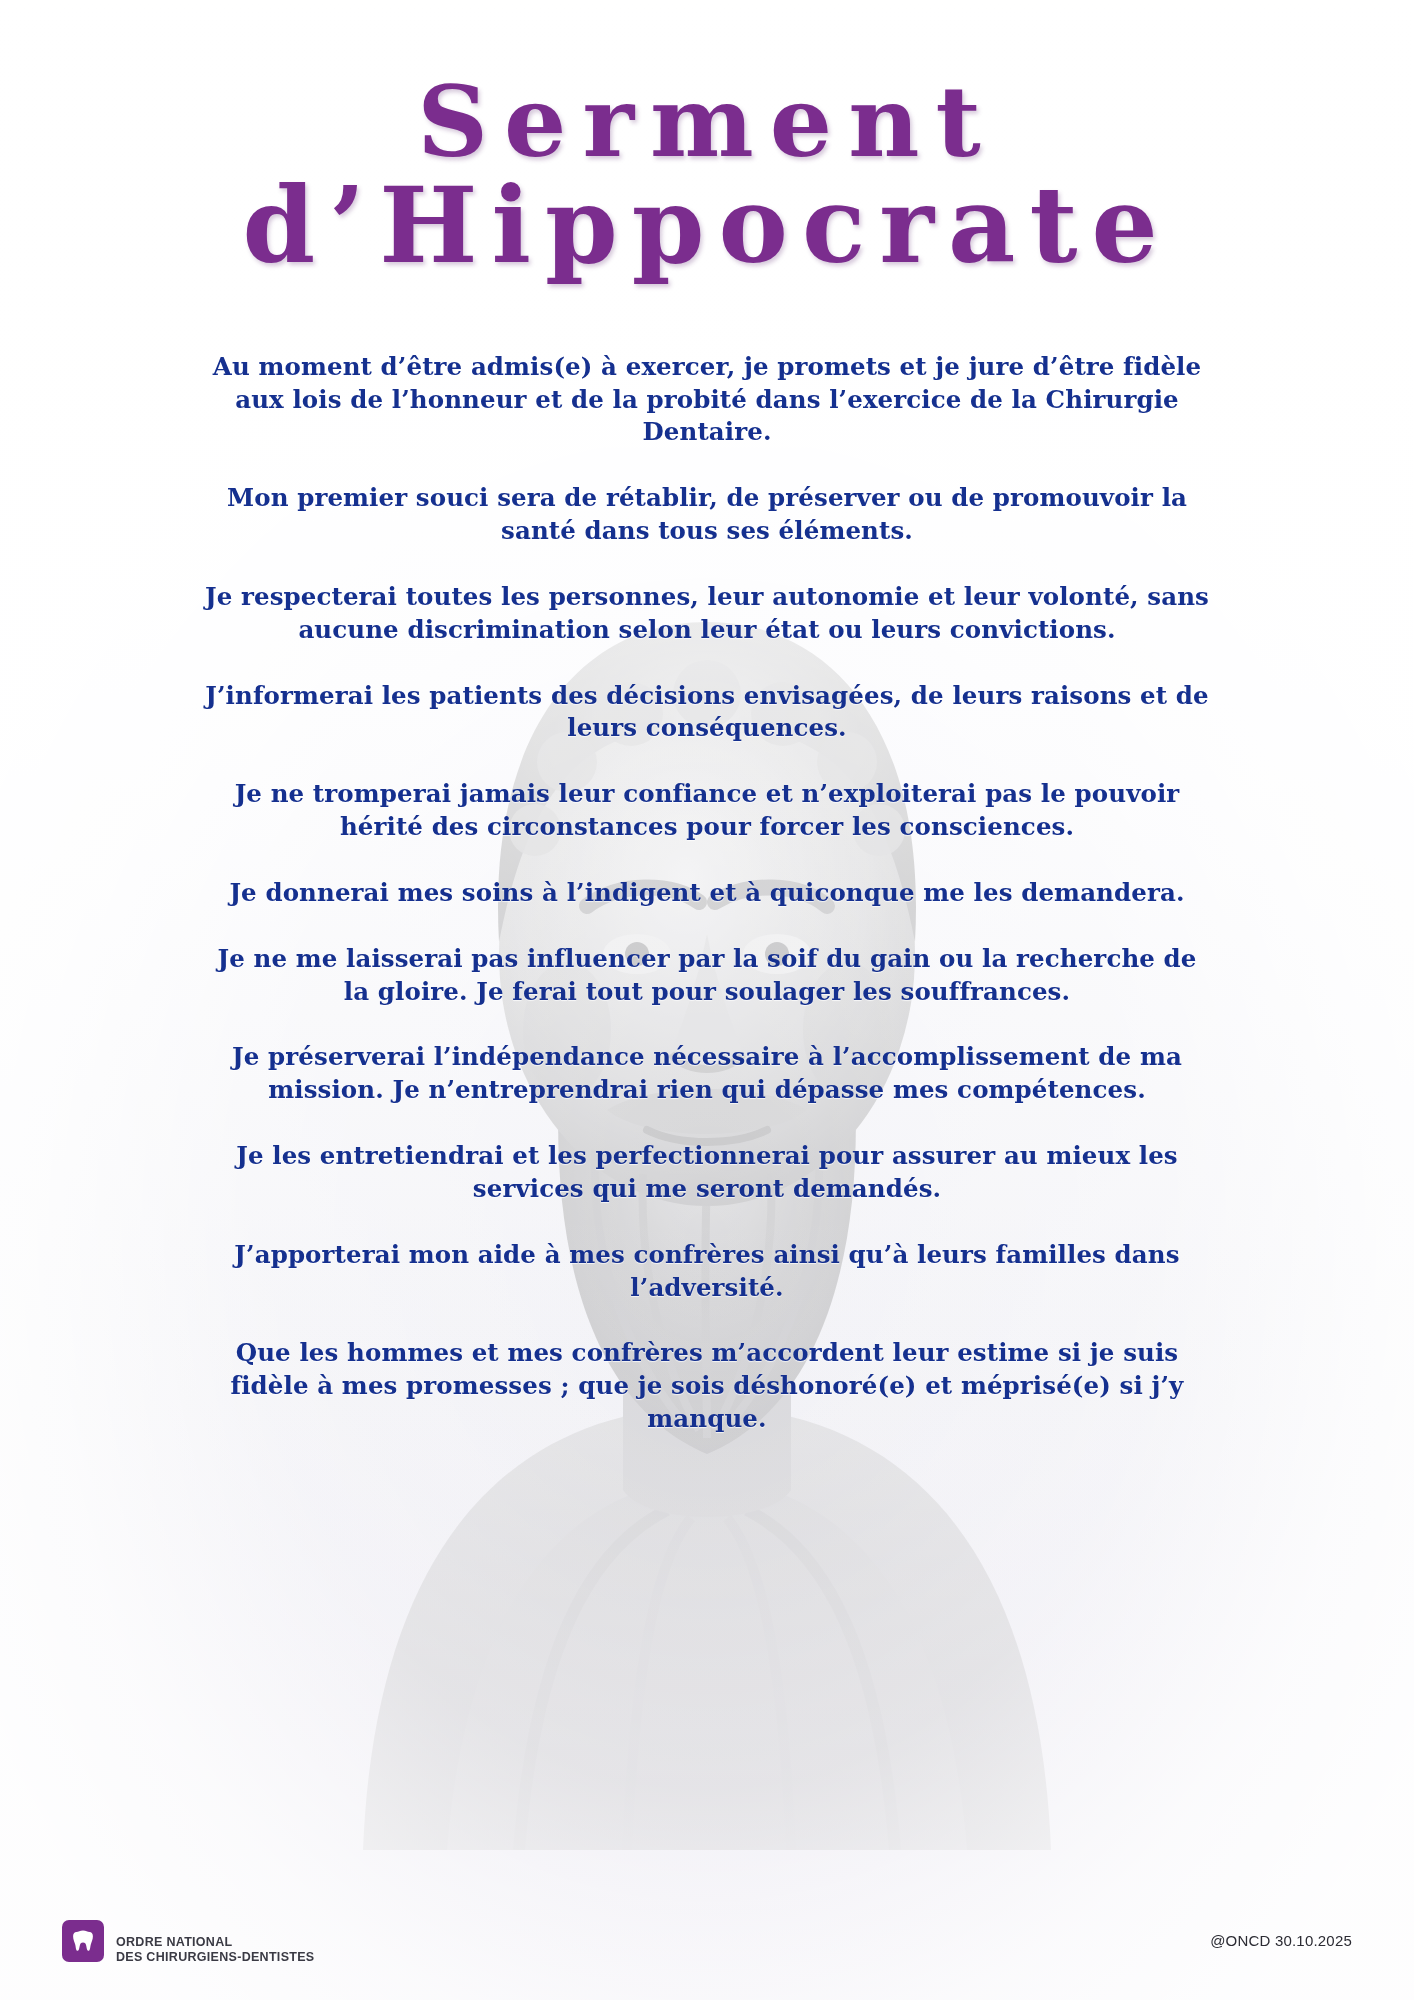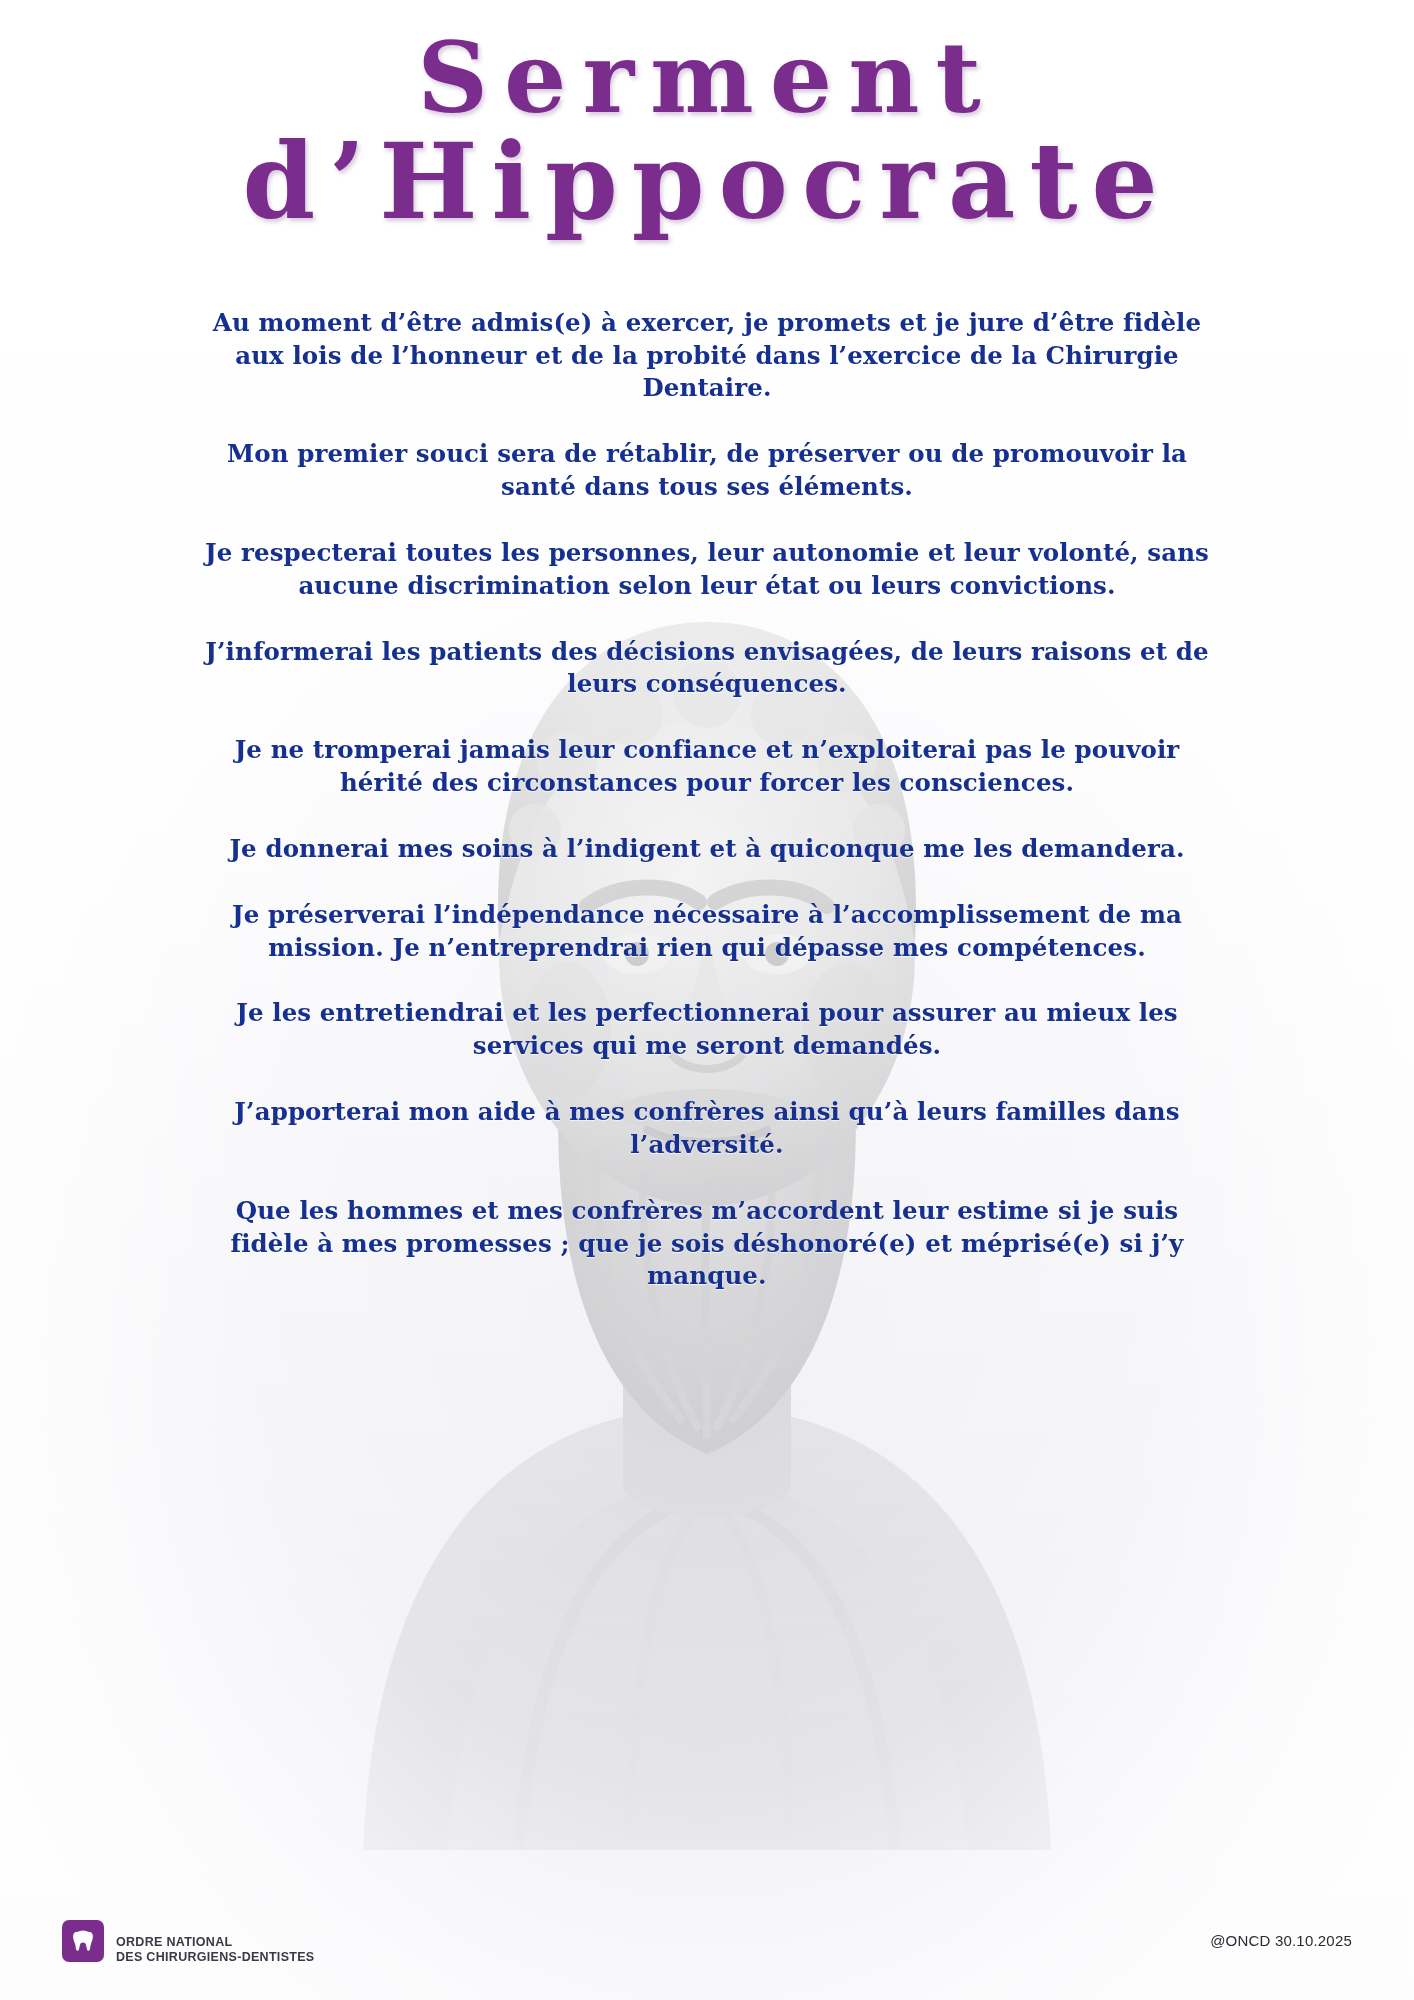--- a/index.html
+++ b/index.html
@@ -59,20 +59,21 @@
     font-family: "DejaVu Serif", "Liberation Serif", serif;
     font-weight: 700;
     padding-top: 6px;
   }
   .title .line1 {
     display: block;
     font-size: 98px;
     letter-spacing: 16px;
     line-height: 1.05;
     text-shadow: 2px 3px 4px rgba(90,40,110,0.25);
+    margin-top: 44px;
   }
   .title .line2 {
     display: block;
     font-size: 104px;
     letter-spacing: 14px;
     line-height: 1.12;
     text-shadow: 2px 3px 4px rgba(90,40,110,0.25);
     margin-top: -6px;
   }
 
@@ -236,20 +237,21 @@
     <span class="line2">d’Hippocrate</span>
   </h1>
 
   <div class="oath">
     <p>Au moment d’être admis(e) à exercer, je promets et je jure d’être fidèle aux lois de l’honneur et de la probité dans l’exercice de la Chirurgie Dentaire.</p>
     <p>Mon premier souci sera de rétablir, de préserver ou de promouvoir la santé dans tous ses éléments.</p>
     <p>Je respecterai toutes les personnes, leur autonomie et leur volonté, sans aucune discrimination selon leur état ou leurs convictions.</p>
     <p>J’informerai les patients des décisions envisagées, de leurs raisons et de leurs conséquences.</p>
     <p>Je ne tromperai jamais leur confiance et n’exploiterai pas le pouvoir hérité des circonstances pour forcer les consciences.</p>
     <p>Je donnerai mes soins à l’indigent et à quiconque me les demandera.</p>
+    <p>Je ne me laisserai pas influencer par la soif du gain ou la recherche de la gloire. Je ferai tout pour soulager les souffrances.</p>
     <p>Je préserverai l’indépendance nécessaire à l’accomplissement de ma mission. Je n’entreprendrai rien qui dépasse mes compétences.</p>
     <p>Je les entretiendrai et les perfectionnerai pour assurer au mieux les services qui me seront demandés.</p>
     <p>J’apporterai mon aide à mes confrères ainsi qu’à leurs familles dans l’adversité.</p>
     <p>Que les hommes et mes confrères m’accordent leur estime si je suis fidèle à mes promesses ; que je sois déshonoré(e) et méprisé(e) si j’y manque.</p>
   </div>
 </div>
 
 <div class="footer">
   <div class="logo">
     <span class="logo-mark">

